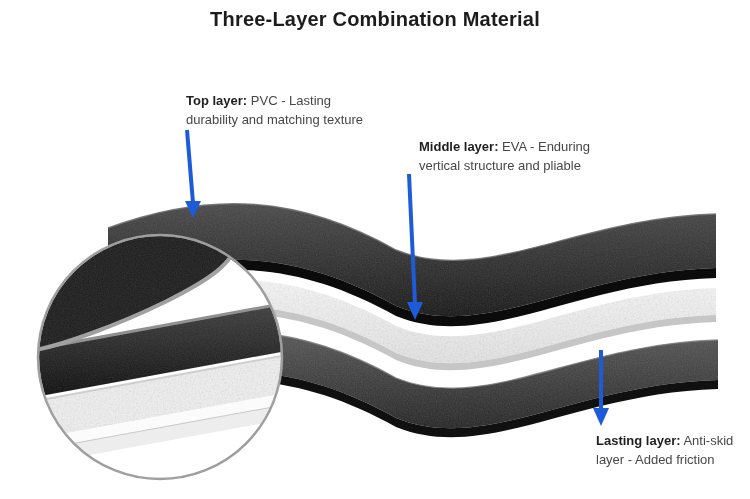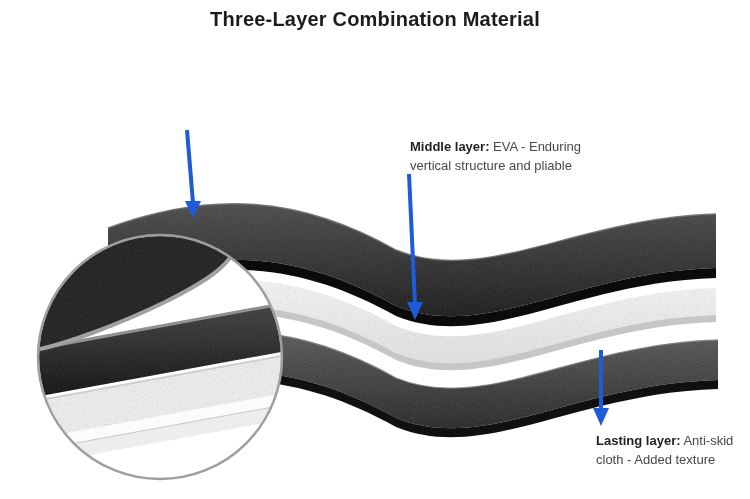--- a/index.html
+++ b/index.html
@@ -126,22 +126,25 @@
     <g>
       <line x1="409" y1="174" x2="415" y2="304" stroke="#1d5bd8" stroke-width="4"></line>
       <polygon points="407,302 423,302 415,320" fill="#1d5bd8"></polygon>
     </g>
     <g>
       <line x1="601" y1="350" x2="601" y2="410" stroke="#1d5bd8" stroke-width="4"></line>
       <polygon points="593,408 609,408 601,426" fill="#1d5bd8"></polygon>
     </g>
   </svg>
 
+  <div class="note" style="left:186px;top:92px;width:196px;">
+    <b>Top layer:</b><span> PVC - Lasting durability and matching texture</span>
+  </div>
 
-  <div class="note" style="left:410px;top:138px;width:196px;">
+  <div class="note" style="left:419px;top:138px;width:196px;">
     <b>Middle layer:</b><span> EVA - Enduring vertical structure and pliable</span>
   </div>
 
   <div class="note" style="left:596px;top:432px;width:152px;">
-    <b>Lasting layer:</b><span> Anti-skid cloth - Added texture</span>
+    <b>Lasting layer:</b><span> Anti-skid layer - Added friction</span>
   </div>
 
 </div>
 
 </body></html>

